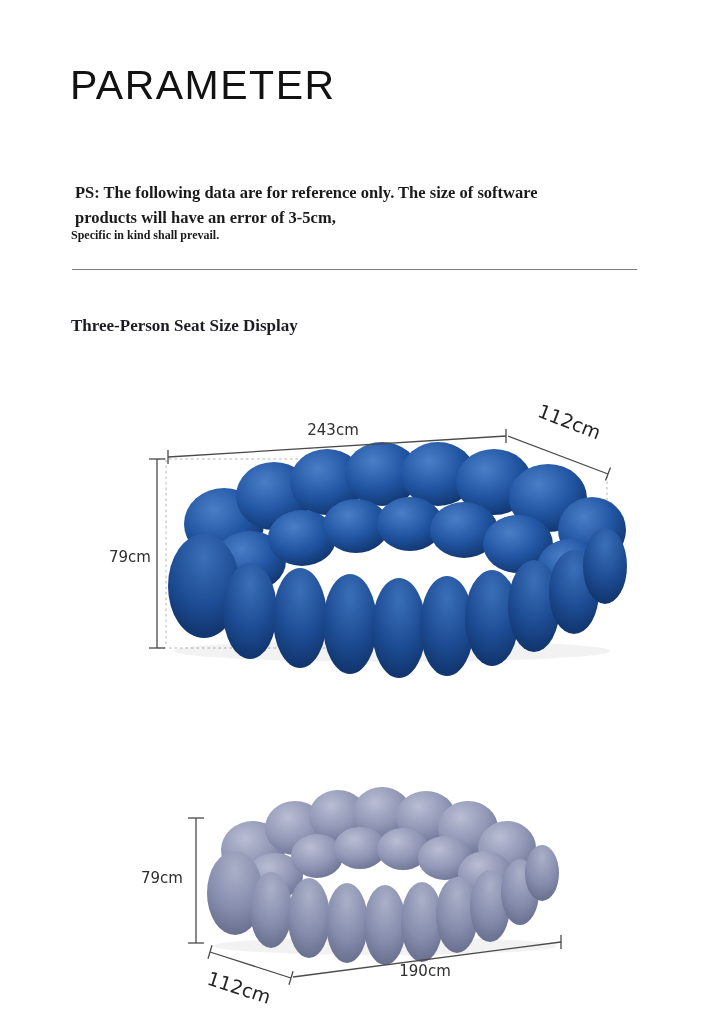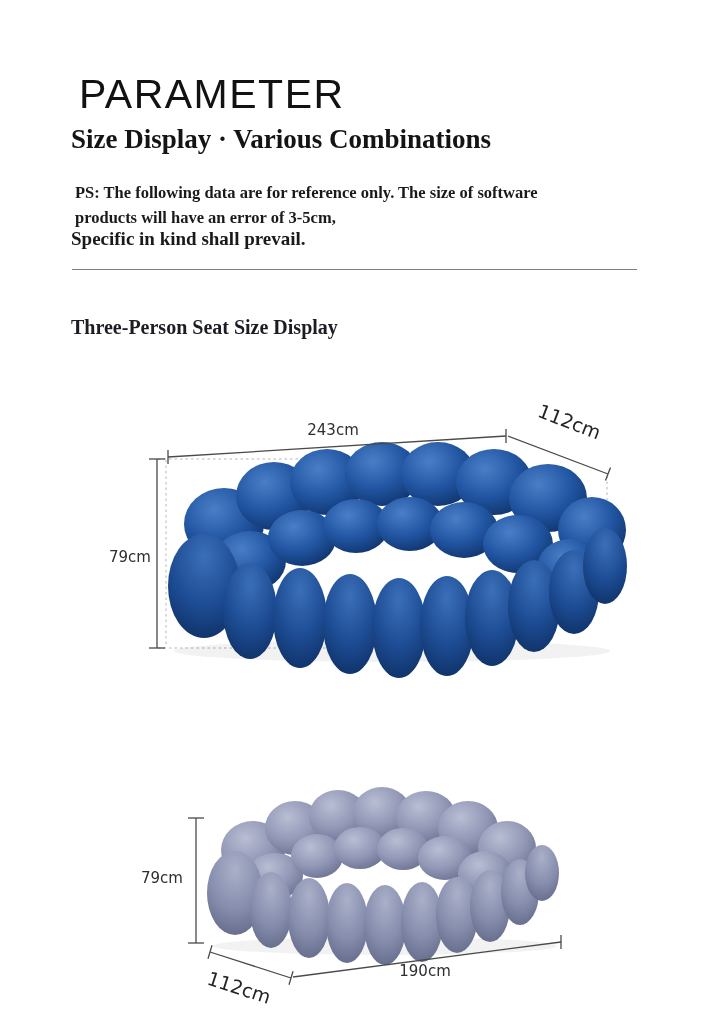--- a/index.html
+++ b/index.html
@@ -8,41 +8,41 @@
     width:703px;height:1024px;
     background:#ffffff;
     overflow:hidden;
     font-family:"Liberation Serif", serif;
     color:#161616;
   }
   .title{
     position:absolute;left:70px;top:62px;
     font-family:"Liberation Sans", sans-serif;
     font-size:41px;font-weight:500;letter-spacing:1.5px;
-    color:#121212;margin:9px;
+    color:#121212;margin:0;
   }
   .subtitle{
     position:absolute;left:71px;top:124px;
     font-size:27px;font-weight:700;margin:0;color:#141414;
   }
   .note{
     position:absolute;left:71px;top:177px;width:505px;
     font-size:16.5px;font-weight:700;line-height:1.5;margin:4px;color:#1a1a1a;
   }
   .note2{
     position:absolute;left:71px;top:228px;width:505px;
-    font-size:19px;font-weight:700;margin:0;color:#1a1a1a;
+    font-size:12px;font-weight:700;margin:0;color:#1a1a1a;
   }
   .divider{
     position:absolute;left:72px;top:269px;width:565px;height:0;
     border:none;border-top:1.6px solid #7d7d7d;margin:0;
   }
   .sec-heading{
     position:absolute;left:71px;
-    font-size:20px;font-weight:700;margin:0;color:#1c1c24;
+    font-size:17px;font-weight:700;margin:0;color:#1c1c24;
   }
   .sec-heading.first{top:316px;}
   .sec-heading.second{top:731px;}
   .figure{position:absolute;left:0;width:703px;text-align:right;}
   .figure.fig1{top:400px;height:300px;}
   .figure.fig2{top:770px;height:254px;}
   .figure svg{display:block;}
   .dim-line{stroke:#4a4a4a;stroke-width:1.3;fill:none;}
   .dash-line{stroke:#b5b5b5;stroke-width:1;fill:none;stroke-dasharray:2.5,3;}
   .dim-label{
@@ -50,21 +50,20 @@
     font-size:15px;fill:#2e2e2e;
   }
   .dim-label.big{font-size:19px;fill:#242424;}
 </style>
 </head>
 <body>
 
 <div class="page">
 
   <h1 class="title">PARAMETER</h1>
-  <h2 class="subtitle">Size Display · Various Combinations</h2>
   <p class="note">PS: The following data are for reference only. The size of software products will have an error of 3-5cm,</p>
   <p class="note2">Specific in kind shall prevail.</p>
   <hr class="divider">
 
   <h3 class="sec-heading first">Three-Person Seat Size Display</h3>
 
   <div class="figure fig1">
     <svg width="703" height="300" viewBox="0 0 703 300">
       <defs>
         <radialGradient id="gB" cx="38%" cy="30%" r="78%">

